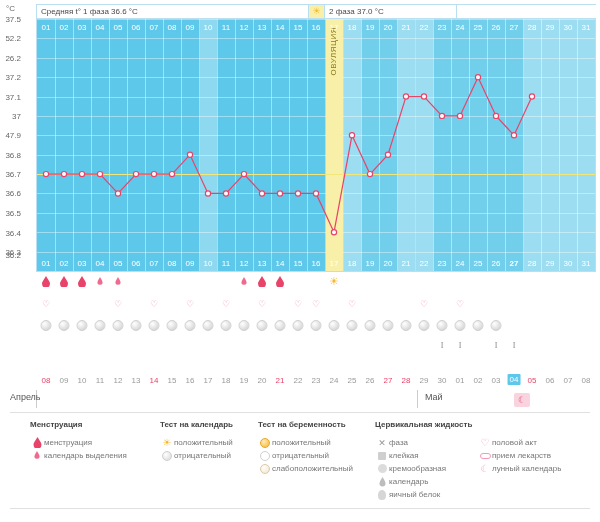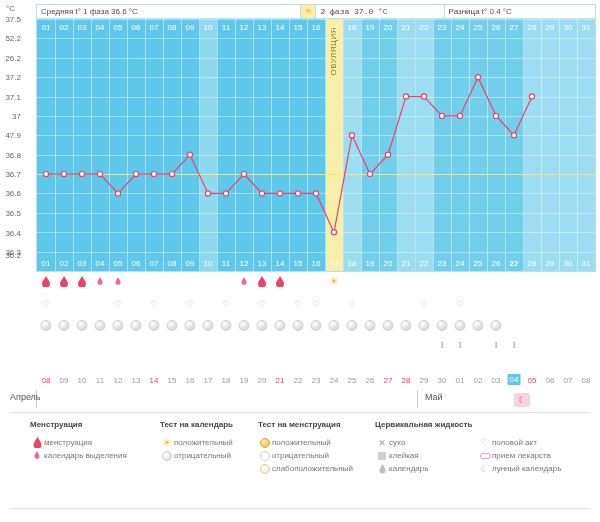--- a/index.html
+++ b/index.html
@@ -22,21 +22,21 @@
   .hdr-cell {
     height: 13px; line-height: 13px;
     border-right: 1px solid #b9dff0;
     padding-left: 4px;
     font-size: 8px; color: #4a4a4a;
     background: #ffffff;
     white-space: nowrap; overflow: hidden;
   }
   .hdr-ph1 { width: 272px; }
   .hdr-ovu { width: 16px; background: #f8f0a8; padding-left: 0; }
-  .hdr-ph2 { width: 132px; font-family: Liberation Mono, monospace; }
+  .hdr-ph2 { width: 132px; }
   .hdr-diff { width: 156px; border-right: 1px solid #b9dff0; }
 
   
   .ylabel {
     position: absolute; left: 6px; top: 4px;
     font-size: 8px; color: #666;
   }
   .yaxis { position: absolute; left: 0px; top: 19px; width: 24px; height: 253px; }
   .ytick {
     position: absolute; right: 3px; font-size: 8px; color: #666;
@@ -123,21 +123,20 @@
 <body>
 
 <div id="root">
 
   <div class="hdr">
     <div class="hdr-cell hdr-ph1">Средняя t° 1 фаза 36.6 °C</div>
     <div class="hdr-cell hdr-ovu" style="display:flex;align-items:center;justify-content:center;">
       <span style="font-size:9px;color:#f5b830;">☀</span>
     </div>
     <div class="hdr-cell hdr-ph2">2 фаза 37.0 °C</div>
-    <div class="hdr-cell hdr-diff">Разница t° 0.4 °C</div>
   </div>
 
   <div class="ylabel">°C</div>
   <div class="yaxis" id="yaxis">
       <div class="ytick" style="top: 0px;">37.5</div>
       <div class="ytick" style="top: 19.3846px;">52.2</div>
       <div class="ytick" style="top: 38.7692px;">26.2</div>
       <div class="ytick" style="top: 58.1538px;">37.2</div>
       <div class="ytick" style="top: 77.5385px;">37.1</div>
       <div class="ytick" style="top: 96.9231px;">37</div>
@@ -508,21 +507,21 @@
           <span>положительный</span>
         </div>
         <div class="lg-item">
           <span class="lg-ic">
             <span style="display:inline-block;width:10px;height:10px;border-radius:50%;background:radial-gradient(circle at 35% 32%,#fff,#d8d8d8);border:1px solid #cfcfcf;"></span>
           </span>
           <span>отрицательный</span>
         </div>
       </div>
       <div class="lg-col" style="left: 258px;">
-        <div class="lg-title" style="min-height: 10px;">Тест на менструация</div>
+        <div class="lg-title" style="min-height: 10px;">Тест на беременность</div>
         <div class="lg-item">
           <span class="lg-ic">
             <span style="display:inline-block;width:10px;height:10px;border-radius:50%;background:radial-gradient(circle at 35% 32%,#ffe9c0,#f5b830);border:1px solid #e8a820;"></span>
           </span>
           <span>положительный</span>
         </div>
         <div class="lg-item">
           <span class="lg-ic">
             <span style="display:inline-block;width:10px;height:10px;border-radius:50%;background:#fff;border:1px solid #cfcfcf;"></span>
           </span>
@@ -534,36 +533,48 @@
           </span>
           <span>слабоположительный</span>
         </div>
       </div>
       <div class="lg-col" style="left: 375px;">
         <div class="lg-title" style="min-height: 10px;">Цервикальная жидкость</div>
         <div class="lg-item">
           <span class="lg-ic">
             <span style="font-size:9px;color:#999;">✕</span>
           </span>
-          <span>сухо</span>
+          <span>фаза</span>
         </div>
         <div class="lg-item">
           <span class="lg-ic">
             <span style="display:inline-block;width:8px;height:8px;background:#cfcfcf;border-radius:1px;"></span>
           </span>
           <span>клейкая</span>
+        </div>
+        <div class="lg-item">
+          <span class="lg-ic">
+            <span style="display:inline-block;width:9px;height:9px;border-radius:50%;background:#dcdcdc;"></span>
+          </span>
+          <span>кремообразная</span>
         </div>
         <div class="lg-item">
           <span class="lg-ic">
             <svg width="7" height="10" viewBox="0 0 7 10">
               <path d="M3.5 0 C5.6 3.3 6.5 5.1 6.5 6.6 A3 3 0 0 1 0.5 6.6 C0.5 5.1 1.4 3.3 3.5 0 Z" fill="#bdbdbd"></path>
             </svg>
           </span>
           <span>календарь</span>
         </div>
+        <div class="lg-item">
+          <span class="lg-ic">
+            <span style="display:inline-block;width:8px;height:10px;border-radius:50% 50% 45% 45%;background:#d6d6d6;"></span>
+          </span>
+          <span>яичный белок</span>
+        </div>
       </div>
       <div class="lg-col" style="left: 478px;">
         <div class="lg-title" style="min-height: 10px;"></div>
         <div class="lg-item">
           <span class="lg-ic">
             <span style="font-size:10px;color:#f49ab8;">♡</span>
           </span>
           <span>половой акт</span>
         </div>
         <div class="lg-item">

